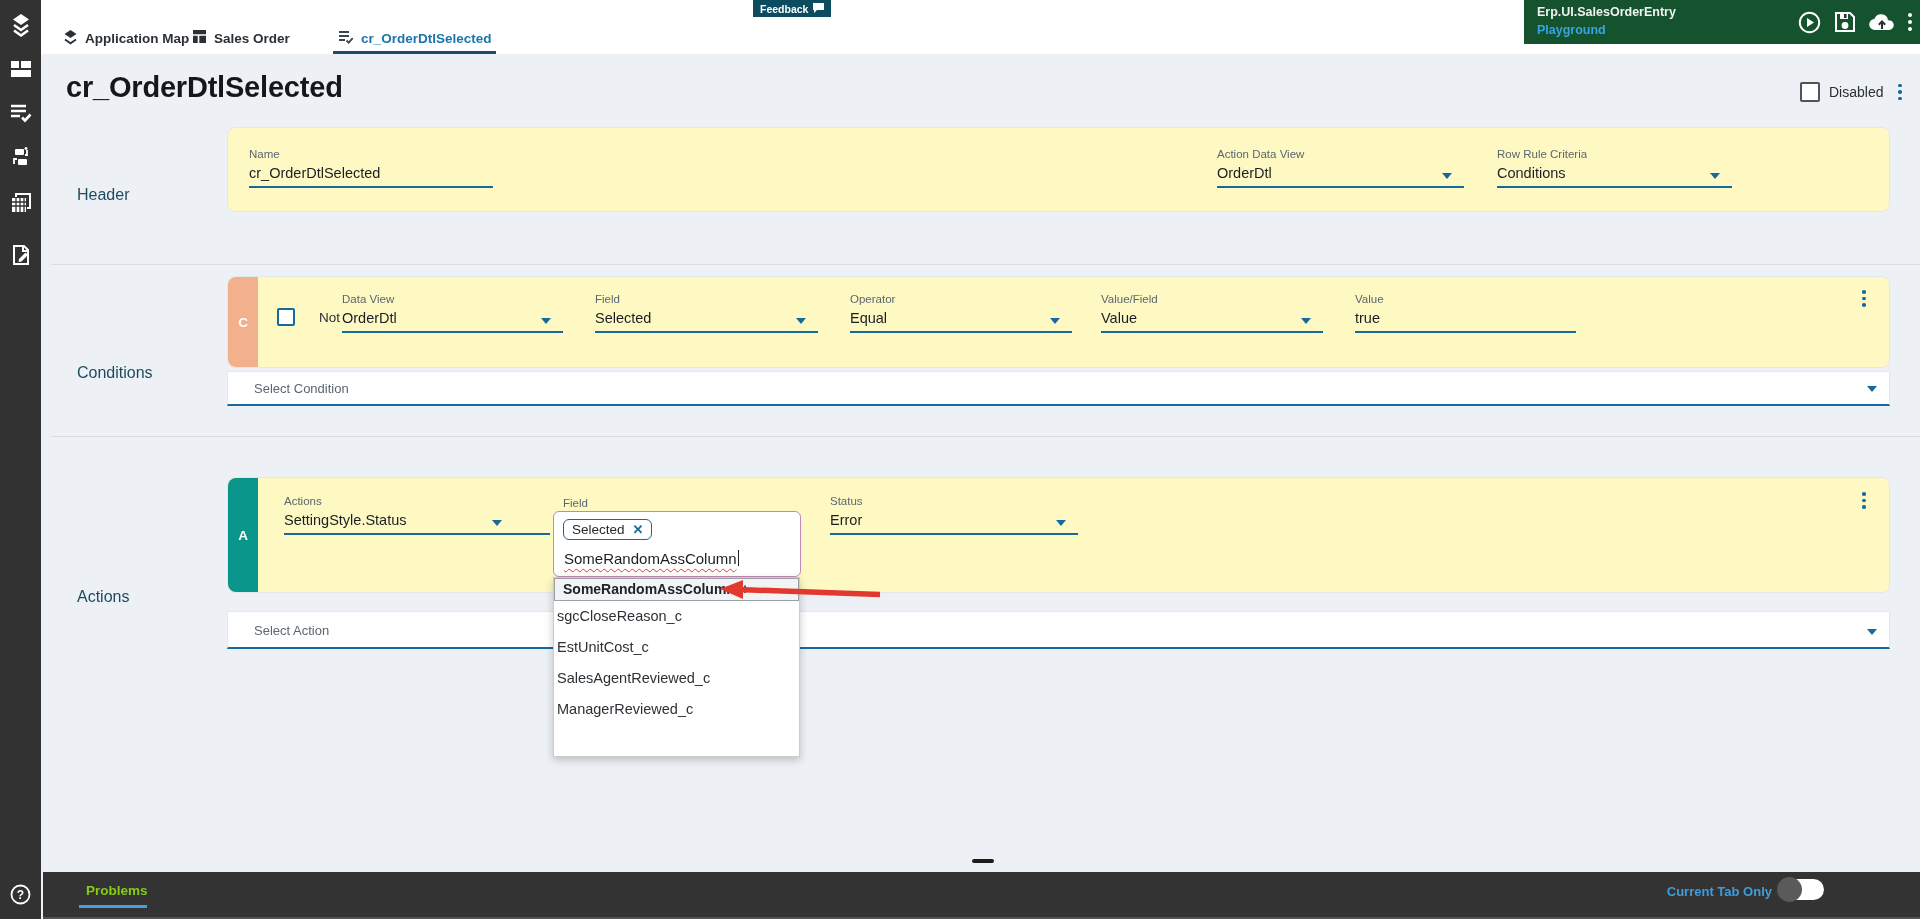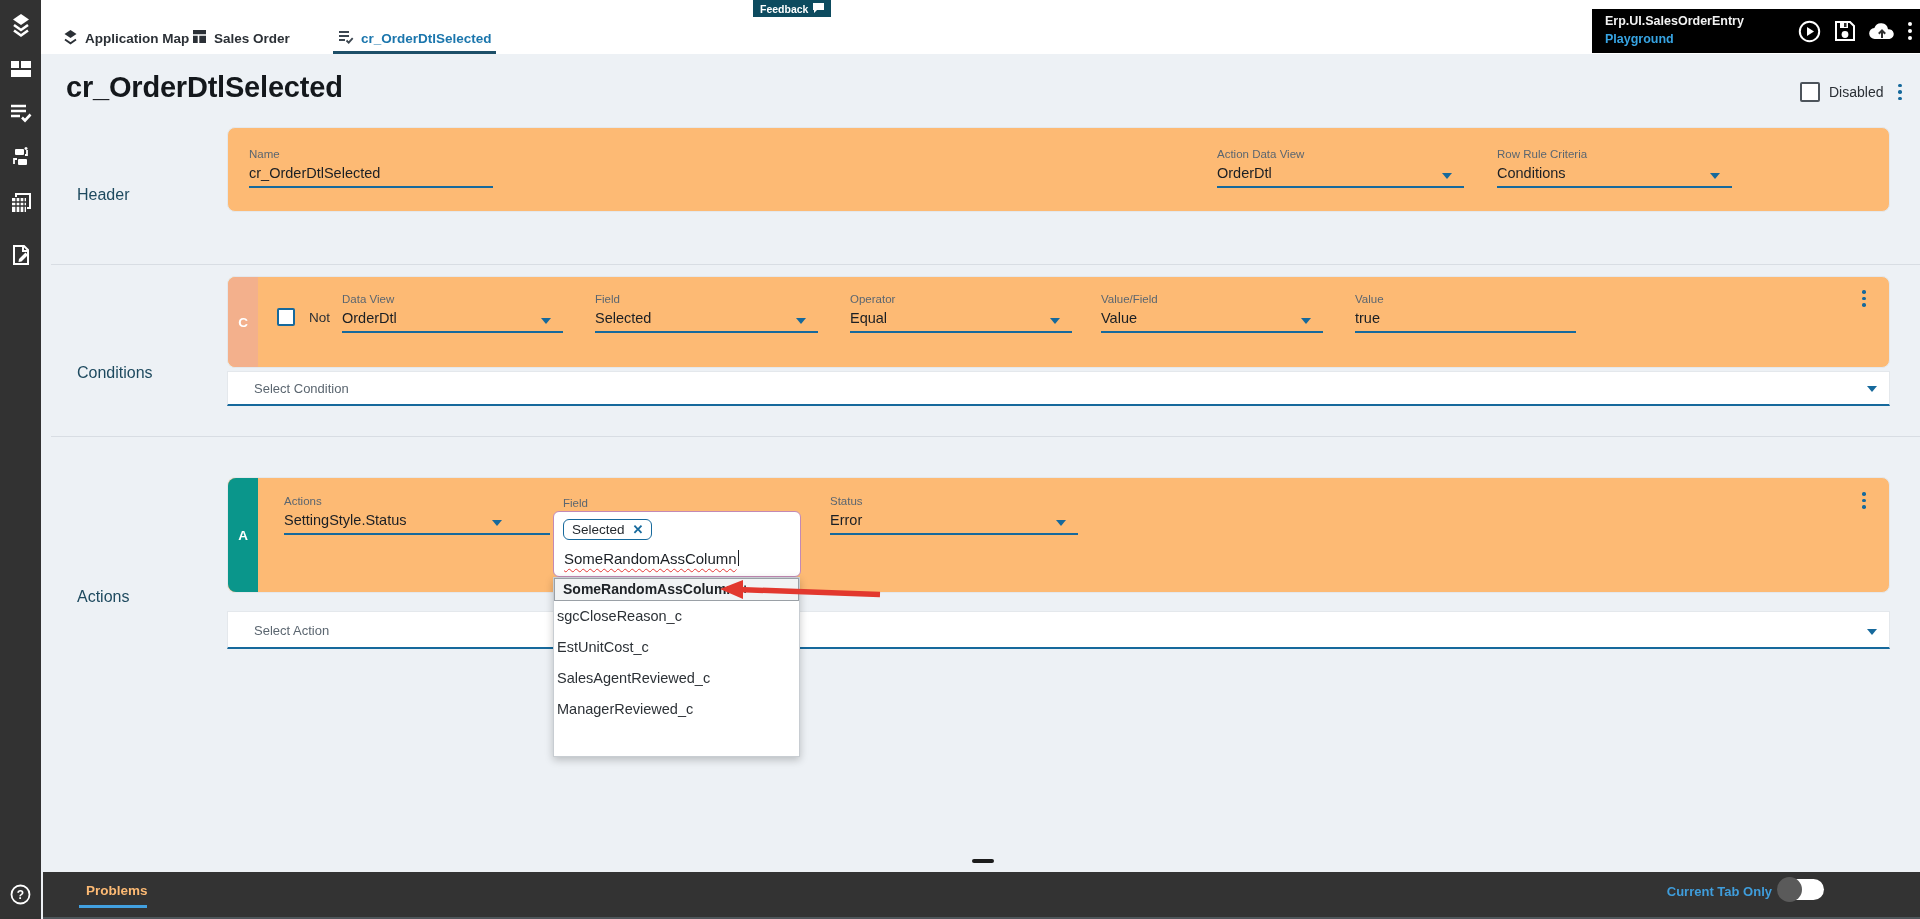--- a/index.html
+++ b/index.html
@@ -12,55 +12,55 @@
   .side-item svg { display:block; }
 
   
   .topbar { position:absolute; left:41px; top:0; width:1879px; height:54px; background:#ffffff; z-index:30; }
   .tab { position:absolute; top:26px; height:24px; display:flex; align-items:center; gap:7px;
          font-size:13.5px; font-weight:700; color:#2b3036; cursor:pointer; white-space:nowrap; }
   .tab.active { color:#1b76ad; }
   .tab-underline { position:absolute; top:51px; height:3px; background:#1d4f68; }
   .feedback { position:absolute; left:712px; top:0; height:17px; padding:0 7px; background:#0d4b5f; color:#fff;
               font-size:10.5px; font-weight:700; display:flex; align-items:center; gap:5px; cursor:pointer; }
-  .projblock { position:absolute; right:0; top:9px; width:328px; height:44px; background:#000000; color:#fff; }
+  .projblock { position:absolute; right:0; top:0; width:396px; height:44px; background:#14532d; color:#fff; }
   .projname { position:absolute; left:13px; top:5px; font-size:12.5px; font-weight:700; color:#f2f2f2; }
   .projenv  { position:absolute; left:13px; top:23px; font-size:12.5px; font-weight:700; color:#37a4e3; cursor:pointer; }
   .projicons { position:absolute; right:8px; top:0; height:44px; display:flex; align-items:center; gap:13px; }
   .projicons > div { cursor:pointer; display:flex; align-items:center; justify-content:center; }
 
   
   .kebab { display:flex; flex-direction:column; gap:3px; align-items:center; cursor:pointer; }
   .kebab i { width:3.5px; height:3.5px; border-radius:50%; background:#16699c; }
   .kebab.white i { background:#fff; width:4px; height:4px; }
 
   
   .page-title { position:absolute; left:66px; top:71px; font-size:29px; font-weight:700; color:#14181c; letter-spacing:-0.2px; }
   .disabled-group { position:absolute; left:1800px; top:80px; height:24px; display:flex; align-items:center; gap:9px; }
   .cb { width:20px; height:20px; background:#fff; border:2px solid #4d545b; border-radius:2px; cursor:pointer; }
   .disabled-label { font-size:14px; color:#2a2f35; }
 
   
   .section-label { position:absolute; left:77px; font-size:16px; font-weight:400; color:#1e4a5f;margin-top:28px; }
-  .card { position:absolute; left:227px; width:1663px; background:#fdba74; border:1px solid #e4e8ec; border-radius:8px; }
+  .card { position:absolute; left:227px; width:1663px; background:#fef9c3; border:1px solid #e4e8ec; border-radius:8px; }
   .divider { position:absolute; left:51px; width:1869px; height:1px; background:#d8dde3; }
 
   .field { position:absolute; height:40px; }
   .flabel { font-size:11.5px; color:#5b6670; line-height:13px; }
   .fvalue { font-size:14.5px; color:#1b1f24; margin-top:4px; line-height:17px; white-space:nowrap; }
   .u { position:absolute; left:0; right:0; bottom:0; height:2px; background:#16699c; }
   .caret { position:absolute; right:12px; bottom:9px; width:0; height:0;
            border-left:5.5px solid transparent; border-right:5.5px solid transparent; border-top:6.5px solid #16699c; }
 
   .row-badge { position:absolute; left:0; top:0; bottom:0; width:30px; border-radius:8px 0 0 8px;
                display:flex; align-items:center; justify-content:center; color:#fff; font-size:13.5px; font-weight:700; }
   .badge-c { background:#f3b08c; }
   .badge-a { background:#0a968b; }
 
-  .not-group { position:absolute; left:277px; top:308px; display:flex; align-items:center; gap:14px; }
+  .not-group { position:absolute; left:277px; top:308px; display:flex; align-items:center; gap:24px; }
   .cb-small { width:18px; height:18px; background:#fff; border:2px solid #16699c; border-radius:2px; cursor:pointer; }
   .not-label { font-size:13.5px; color:#2a2f35; }
 
   .select-bar { position:absolute; left:227px; width:1663px; background:#fff; border:1px solid #e4e8ec;
                 border-bottom:2px solid #16699c; cursor:pointer; }
   .select-bar .ph { position:absolute; left:26px; top:50%; transform:translateY(-50%); font-size:13px; color:#5b6670; }
   .select-bar .caret { bottom:12px; }
 
   
   .multiselect { position:absolute; left:553px; top:511px; width:248px; height:66px; background:#fff;
@@ -81,21 +81,21 @@
   .dd-first .plus { font-weight:700; margin-left:6px; }
   .dd-opt { height:31px; line-height:31px; padding-left:3px; font-size:14.5px; color:#2c3136; cursor:pointer; white-space:nowrap; }
 
   .annotation-arrow { position:absolute; left:718px; top:574px; width:190px; height:40px; z-index:35; pointer-events:none; }
 
   .drag-handle { position:absolute; left:972px; top:859px; width:22px; height:4px; background:#1c1c1c; border-radius:2px; cursor:row-resize; z-index:20; }
 
   
   .bottombar { position:absolute; left:41px; top:872px; width:1879px; height:47px; background:#333333;
                border-left:2px solid #eef1f5; box-shadow:inset 0 -2px 0 #4e565a; z-index:25; }
-  .problems { position:absolute; left:43px; top:11px; font-size:13.5px; font-weight:700; color:#fdba74; cursor:pointer; }
+  .problems { position:absolute; left:43px; top:11px; font-size:13.5px; font-weight:700; color:#84cc16; cursor:pointer; }
   .problems-underline { position:absolute; left:36px; top:33px; width:68px; height:3px; background:#42a0e0; }
   .cto-label { position:absolute; right:148px; top:12px; font-size:13px; font-weight:700; color:#3f9ddb; }
   .toggle { position:absolute; right:96px; top:7px; width:46px; height:21px; background:#fff; border-radius:11px; cursor:pointer; }
   .toggle-knob { position:absolute; left:-1px; top:-2px; width:25px; height:25px; border-radius:50%; background:#5a5a5a; }
 </style>
 </head>
 <body>
 
 <div class="stage">
 

